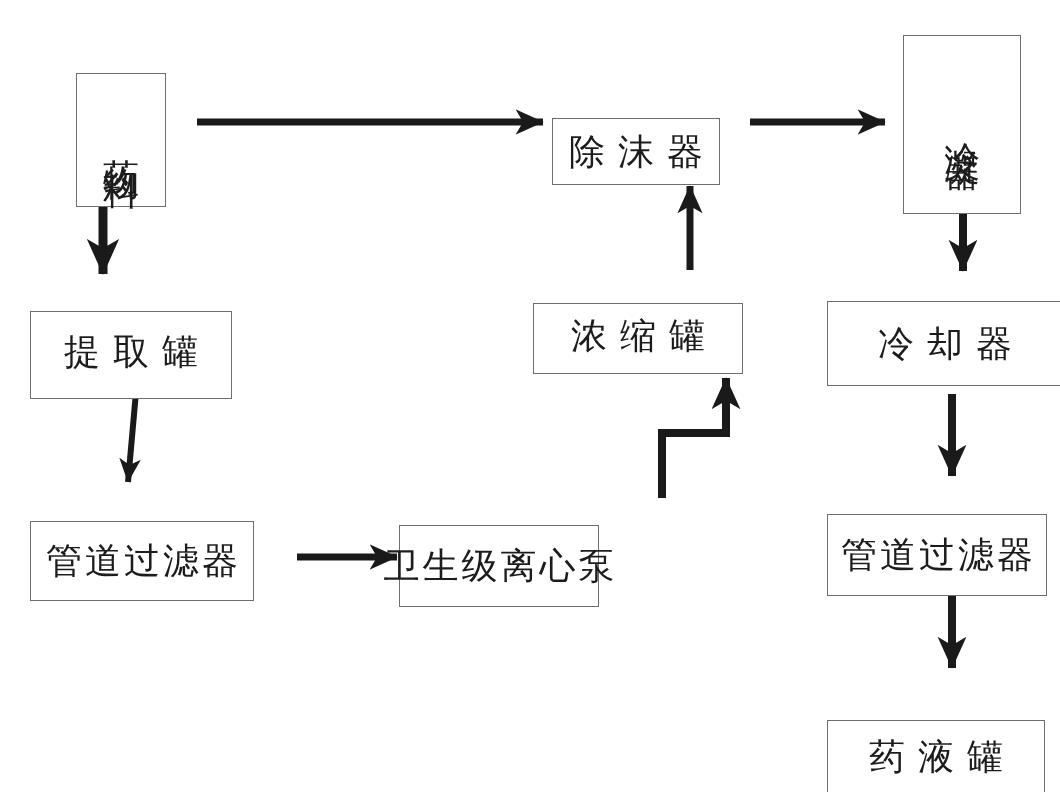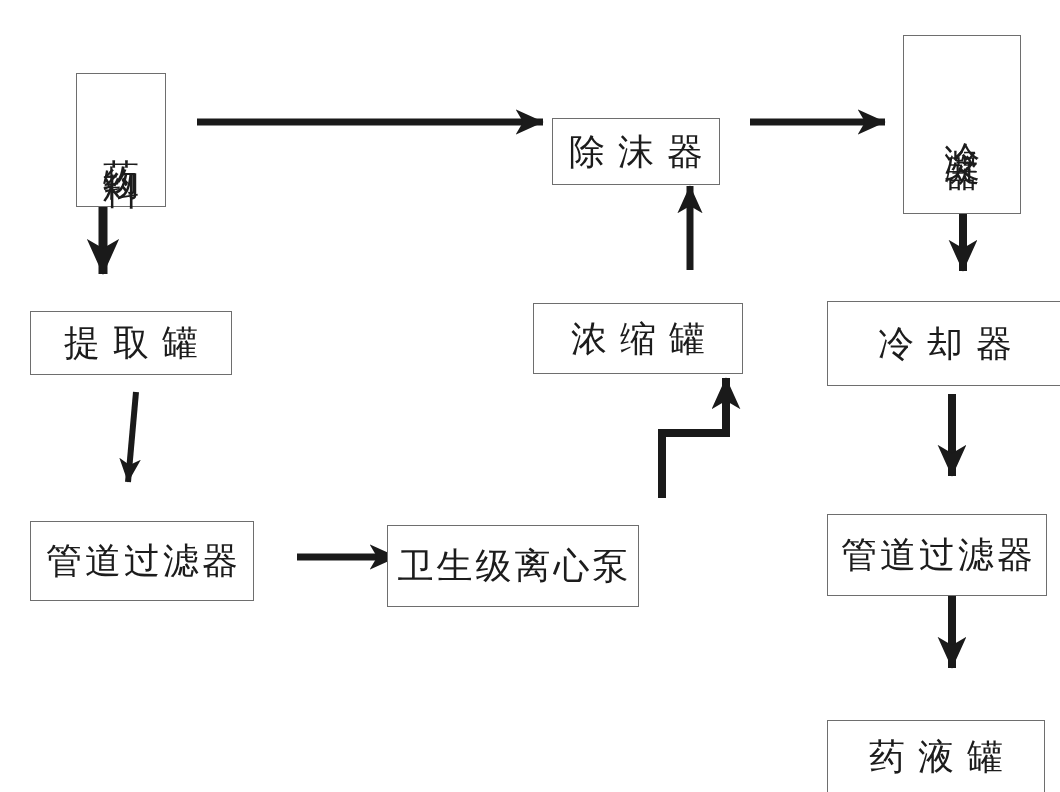--- a/index.html
+++ b/index.html
@@ -49,25 +49,25 @@
   .vertical span {
     writing-mode: vertical-rl;
     text-orientation: upright;
     letter-spacing: 7px;
     text-indent: 0;
   }
   
   .n-drug      { left: 76px;  top: 48px;  width: 90px;  height: 134px; }
   .n-demister  { left: 552px; top: 93px;  width: 168px; height: 67px;  }
   .n-condenser { left: 903px; top: 10px;  width: 118px; height: 179px; }
-  .n-extract   { left: 30px;  top: 286px; width: 202px; height: 64px;  }
-  .n-concen    { left: 533px; top: 278px; width: 210px; height: 71px;  }
+  .n-extract   { left: 30px;  top: 286px; width: 202px; height: 88px; font-family: Liberation Mono, monospace;  }
+  .n-concen    { left: 533px; top: 278px; width: 210px; height: 71px; font-family: Liberation Mono, monospace;  }
   .n-cooler    { left: 827px; top: 276px; width: 236px; height: 85px;  }
   .n-filter    { left: 30px;  top: 496px; width: 224px; height: 80px;  }
-  .n-pump      { left: 387px; top: 500px; width: 252px; height: 82px;  }
+  .n-pump      { left: 399px; top: 500px; width: 200px; height: 82px;  }
   .n-separator { left: 827px; top: 489px; width: 220px; height: 82px;  }
   .n-liquid    { left: 827px; top: 695px; width: 218px; height: 73px;  }
 </style>
 </head>
 <body>
 
 <div class="canvas">
 
   <svg class="arrow-layer" width="1060" height="792" viewBox="0 0 1060 792" aria-hidden="true">
     <defs>

